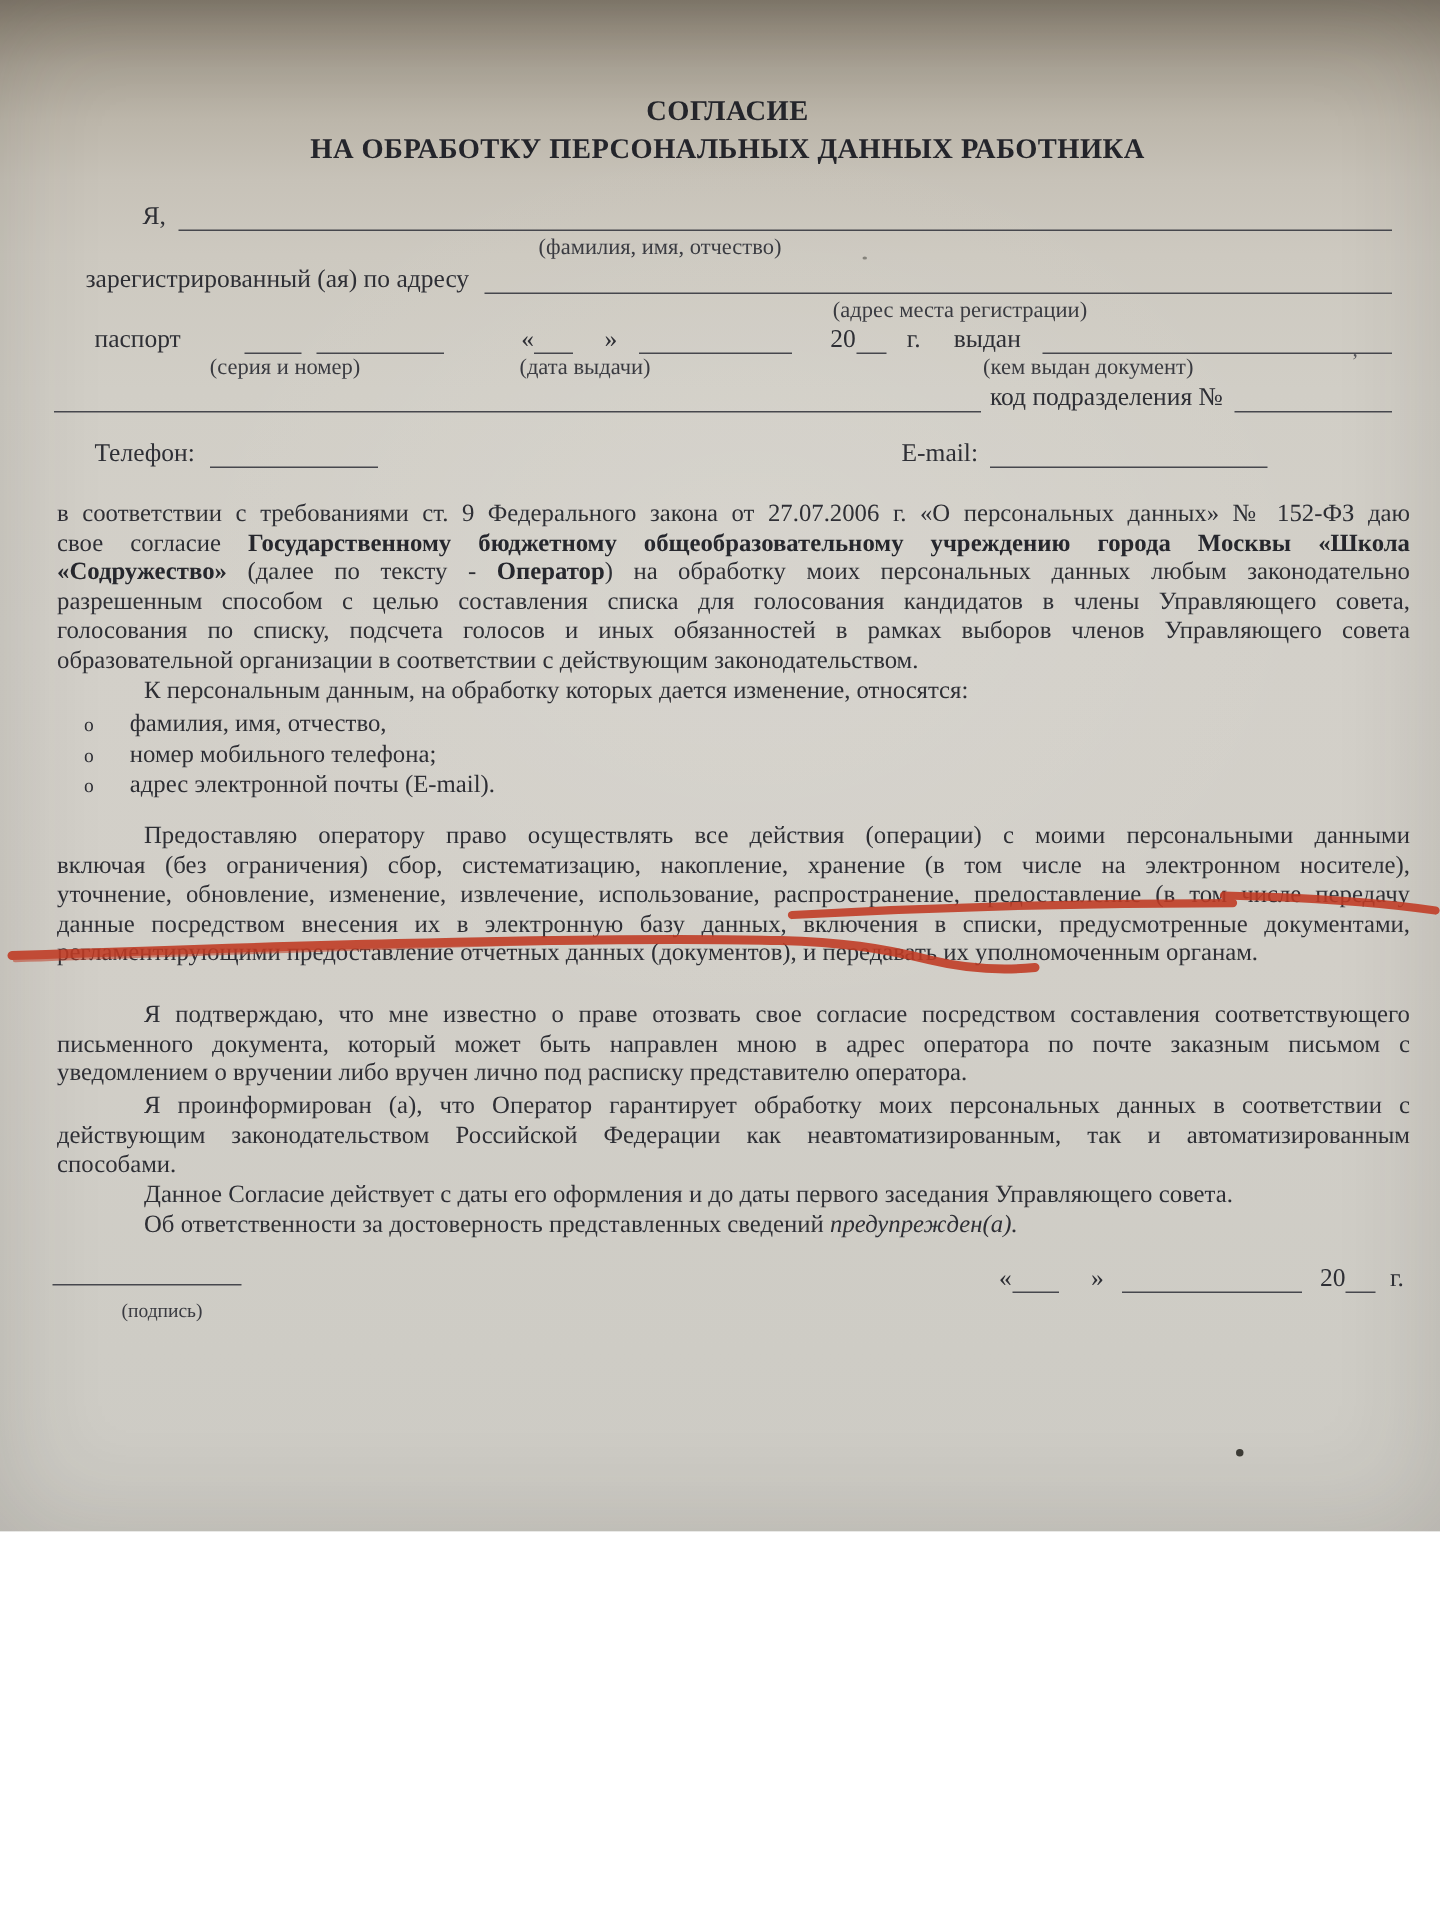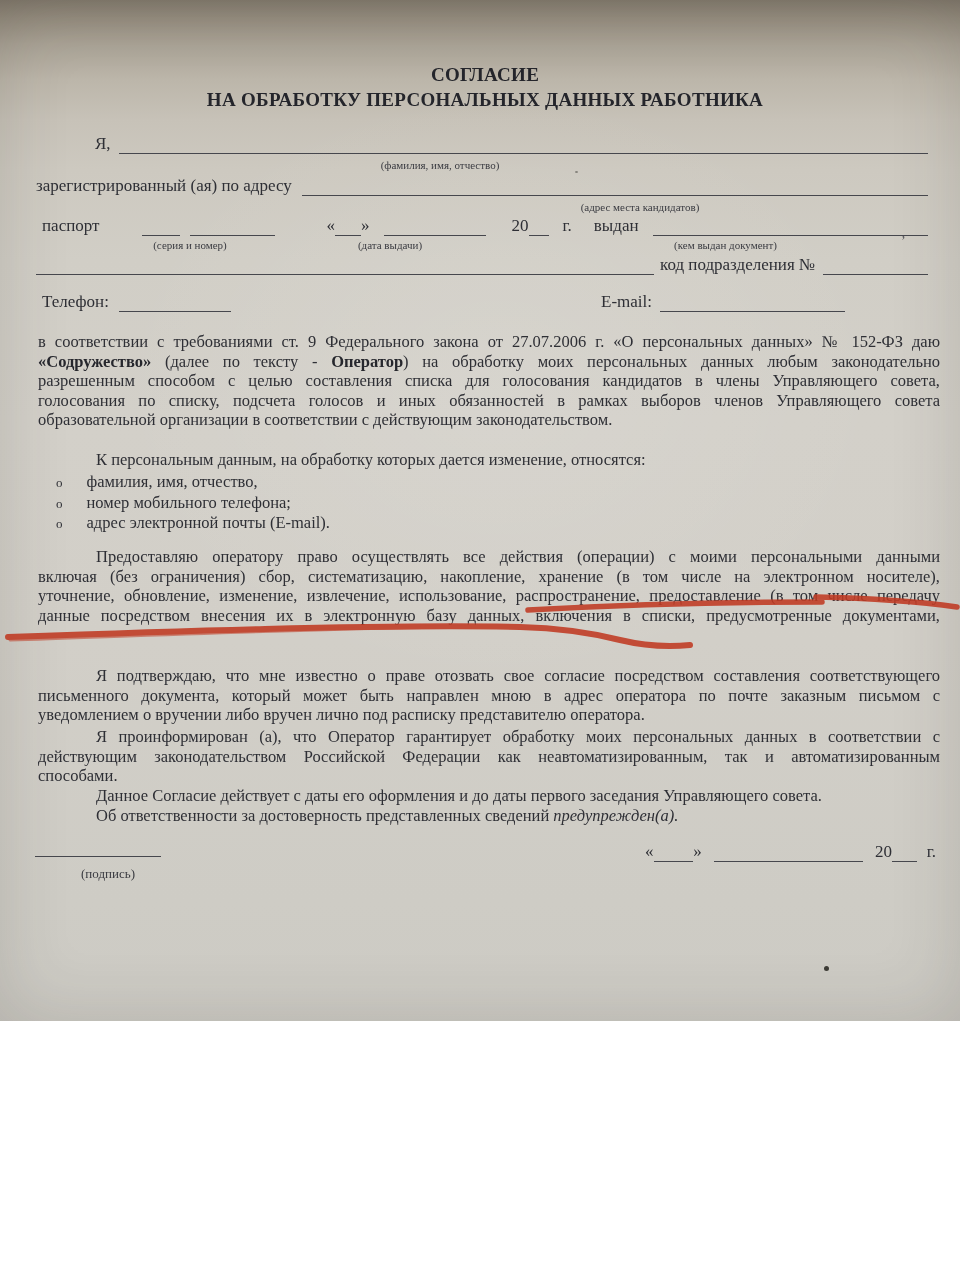--- a/index.html
+++ b/index.html
@@ -15,22 +15,22 @@
         #837b6e 0px, #958d7f 18px, #aaa396 45px, #bcb6aa 80px,
         #c7c2b8 120px, #cdc9c0 170px, #d1cec6 260px, #d3d0c9 420px,
         #d2cfc8 640px, #ceccc5 900px, #cbc9c3 1140px, #c9c8c2 1280px);
     box-shadow: inset 0 0 70px rgba(50,45,35,0.16);
   }
   .abs{position:absolute;}
   .title{left:30px;right:20px;top:62px;text-align:center;font-weight:bold;font-size:19px;line-height:25px;color:#24252b;letter-spacing:0.3px;}
   .row{position:absolute;display:flex;align-items:flex-end;font-size:17px;line-height:20px;}
   .blank{border-bottom:1.3px solid #46474d;height:17px;display:inline-block;}
   .grow{flex:1;}
-  .caption{position:absolute;font-size:11px;color:#3a3b41;text-align:center;line-height:15px;}
-  .lbl{white-space:nowrap;}
+  .caption{position:absolute;font-size:15px;color:#3a3b41;text-align:center;line-height:15px;}
+  .lbl{white-space:nowrap;margin-left:21px;}
 
   
   #body{left:38px;top:0;width:902px;}
   .para{position:absolute;left:0;width:902px;font-size:16.5px;}
   .line{width:902px;height:19.5px;line-height:19.5px;text-align:justify;text-align-last:justify;white-space:normal;overflow:visible;}
   .line.last{text-align-last:left;}
   .line.indent{padding-left:58px;width:844px;}
   .b{font-weight:bold;color:#26272d;}
   .i{font-style:italic;}
   #para-p1{top:332px;}
@@ -68,21 +68,21 @@
   <div class="row" style="left:38px;right:32px;top:134px;">
     <span class="lbl" style="margin-left:57px;">Я,</span>
     <span class="blank grow" style="margin-left:8px;"></span>
   </div>
   <div class="caption" style="left:350px;top:158px;width:180px;">(фамилия, имя, отчество)</div>
 
   <div class="row" style="left:36px;right:32px;top:176px;">
     <span class="lbl">зарегистрированный (ая) по адресу</span>
     <span class="blank grow" style="margin-left:10px;"></span>
   </div>
-  <div class="caption" style="left:550px;top:200px;width:180px;">(адрес места кандидатов)</div>
+  <div class="caption" style="left:550px;top:200px;width:180px;">(адрес места регистрации)</div>
 
   <div class="row" style="left:42px;right:32px;top:216px;">
     <span class="lbl">паспорт</span>
     <span class="blank" style="width:38px;margin-left:42px;"></span>
     <span class="blank" style="width:85px;margin-left:10px;"></span>
     <span class="lbl" style="margin-left:52px;">«</span>
     <span class="blank" style="width:26px;"></span>
     <span class="lbl">»</span>
     <span class="blank" style="width:102px;margin-left:14px;"></span>
     <span class="lbl" style="margin-left:26px;">20</span>
@@ -106,33 +106,35 @@
     <span class="lbl">Телефон:</span>
     <span class="blank" style="width:112px;margin-left:10px;"></span>
     <span class="grow"></span>
     <span class="lbl">E-mail:</span>
     <span class="blank" style="width:185px;margin-left:8px;"></span>
   </div>
 
   <div class="abs" id="body">
       <div class="para" id="para-p1">
         <div class="line"><span>в соответствии с требованиями ст. 9 Федерального закона от 27.07.2006 г. «О персональных данных» № 152-ФЗ даю</span></div>
+        <div class="line"><span>свое согласие </span><span class="b">Государственному бюджетному общеобразовательному учреждению города Москвы «Школа</span></div>
         <div class="line"><span class="b">«Содружество»</span><span> (далее по тексту - </span><span class="b">Оператор</span><span>) на обработку моих персональных данных любым законодательно</span></div>
         <div class="line"><span>разрешенным способом с целью составления списка для голосования кандидатов в члены Управляющего совета,</span></div>
         <div class="line"><span>голосования по списку, подсчета голосов и иных обязанностей в рамках выборов членов Управляющего совета</span></div>
         <div class="line last"><span>образовательной организации в соответствии с действующим законодательством.</span></div>
       </div>
       <div class="para" id="para-k">
         <div class="line last indent"><span>К персональным данным, на обработку которых дается изменение, относятся:</span></div>
       </div>
       <div class="para" id="para-p2">
         <div class="line indent"><span>Предоставляю оператору право осуществлять все действия (операции) с моими персональными данными</span></div>
         <div class="line"><span>включая (без ограничения) сбор, систематизацию, накопление, хранение (в том числе на электронном носителе),</span></div>
         <div class="line"><span>уточнение, обновление, изменение, извлечение, использование, распространение, предоставление (в том числе передачу</span></div>
         <div class="line"><span>данные посредством внесения их в электронную базу данных, включения в списки, предусмотренные документами,</span></div>
+        <div class="line last"><span>регламентирующими предоставление отчетных данных (документов), и передавать их уполномоченным органам.</span></div>
       </div>
       <div class="para" id="para-p3">
         <div class="line indent"><span>Я подтверждаю, что мне известно о праве отозвать свое согласие посредством составления соответствующего</span></div>
         <div class="line"><span>письменного документа, который может быть направлен мною в адрес оператора по почте заказным письмом с</span></div>
         <div class="line last"><span>уведомлением о вручении либо вручен лично под расписку представителю оператора.</span></div>
       </div>
       <div class="para" id="para-p4">
         <div class="line indent"><span>Я проинформирован (а), что Оператор гарантирует обработку моих персональных данных в соответствии с</span></div>
         <div class="line"><span>действующим законодательством Российской Федерации как неавтоматизированным, так и автоматизированным</span></div>
         <div class="line last"><span>способами.</span></div>

